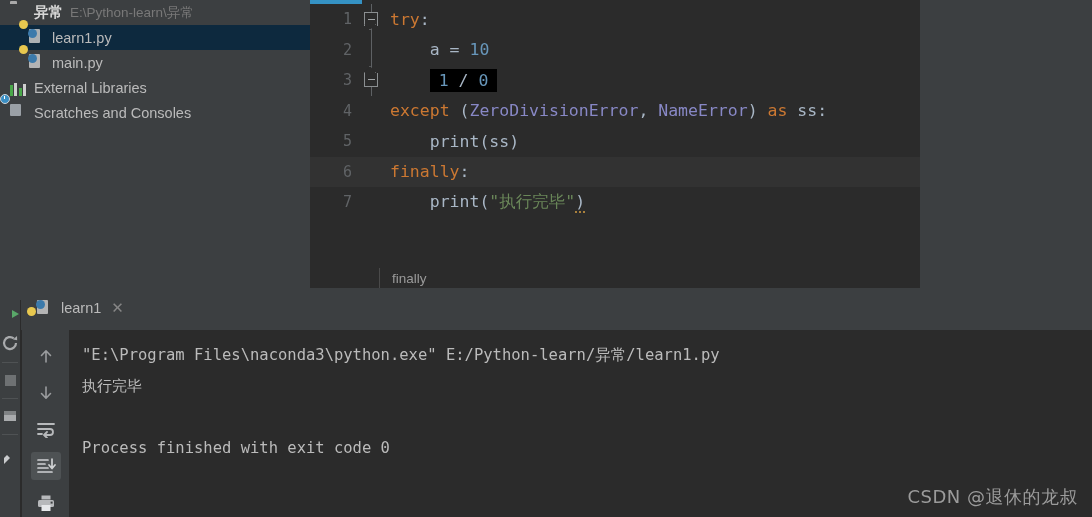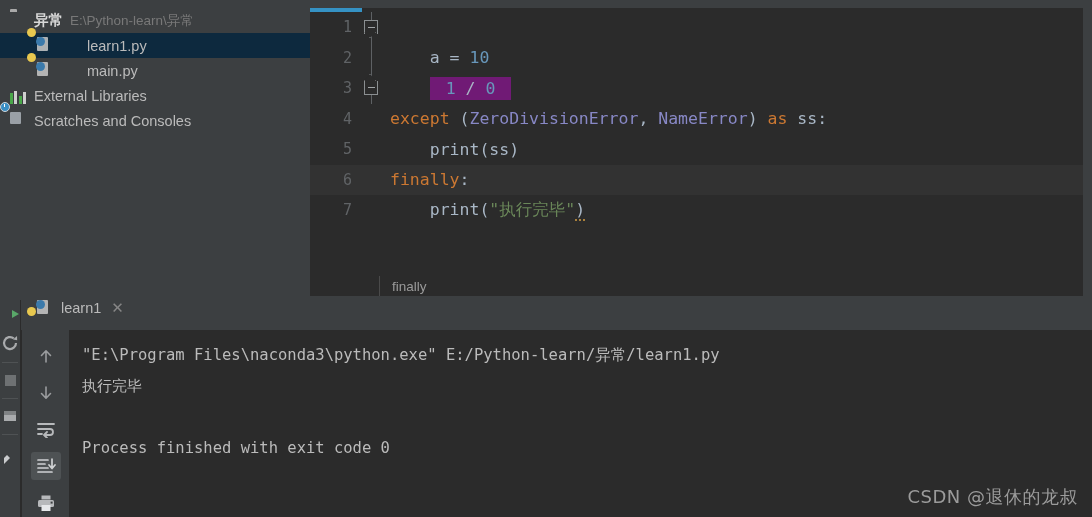--- a/index.html
+++ b/index.html
@@ -18,22 +18,22 @@
   #app {
     position: relative;
     width: 1092px;
     height: 517px;
     background: #3c3f41;
   }
 
   
   .top-region {
     position: absolute;
-    left: 0; top: 8px;
-    width: 1083px;
+    left: 0; top: 0;
+    width: 920px;
     height: 300px;
     display: flex;
   }
 
   
   .project-pane {
     width: 310px;
     height: 300px;
     background: #3c3f41;
     position: relative;
@@ -60,21 +60,21 @@
     position: relative;
     display: inline-block;
   }
   .tree-row .label-main { color: #bbbbbb; }
   .tree-row.root .label-main { font-weight: bold; color: #d8d8d8; }
   .tree-row .label-sub {
     color: #787878;
     margin-left: 7px;
     font-size: 13.5px;
   }
-  .indent-1 { padding-left: 36px; gap: 27px; }
+  .indent-1 { padding-left: 28px; }
 
   
   .icon-folder {
     width: 16px; height: 12px;
     background: #a9a9a9;
     border-radius: 1px 2px 2px 2px;
     margin-top: 2px;
     position: relative;
   }
   .icon-folder:before {
@@ -268,22 +268,22 @@
   }
 
   
   .kw   { color: #cc7832; }
   .cls  { color: #8888c6; }
   .fn   { color: #a9b7c6; text-align: right; }
   .num  { color: #6897bb; }
   .str  { color: #6a8759; }
   .pln  { color: #a9b7c6; }
   .hl-expr {
-    background: #701a75;
-    padding: 2px 16px;
+    background: #000000;
+    padding: 2px 9px;
   }
   .squiggle {
     border-bottom: 2px dotted #a9803c;
     padding-bottom: 0px;
   }
 
   
   .breadcrumb-strip {
     position: absolute;
     left: 0; right: 0;
@@ -494,20 +494,21 @@
 
       <div class="editor-hscroll"></div>
 
       <div class="code-area">
 
         <div class="code-line">
           <span class="gutter">1</span>
           <span class="fold">
             <span class="foldline"></span><span class="foldbox down"></span>
           </span>
+          <span class="code-text"><span class="kw">try</span><span class="pln">:</span></span>
         </div>
 
         <div class="code-line">
           <span class="gutter">2</span>
           <span class="fold"><span class="foldline"></span></span>
           <span class="code-text"><span class="pln">    a </span><span class="pln">= </span><span class="num">10</span></span>
         </div>
 
         <div class="code-line">
           <span class="gutter">3</span>

